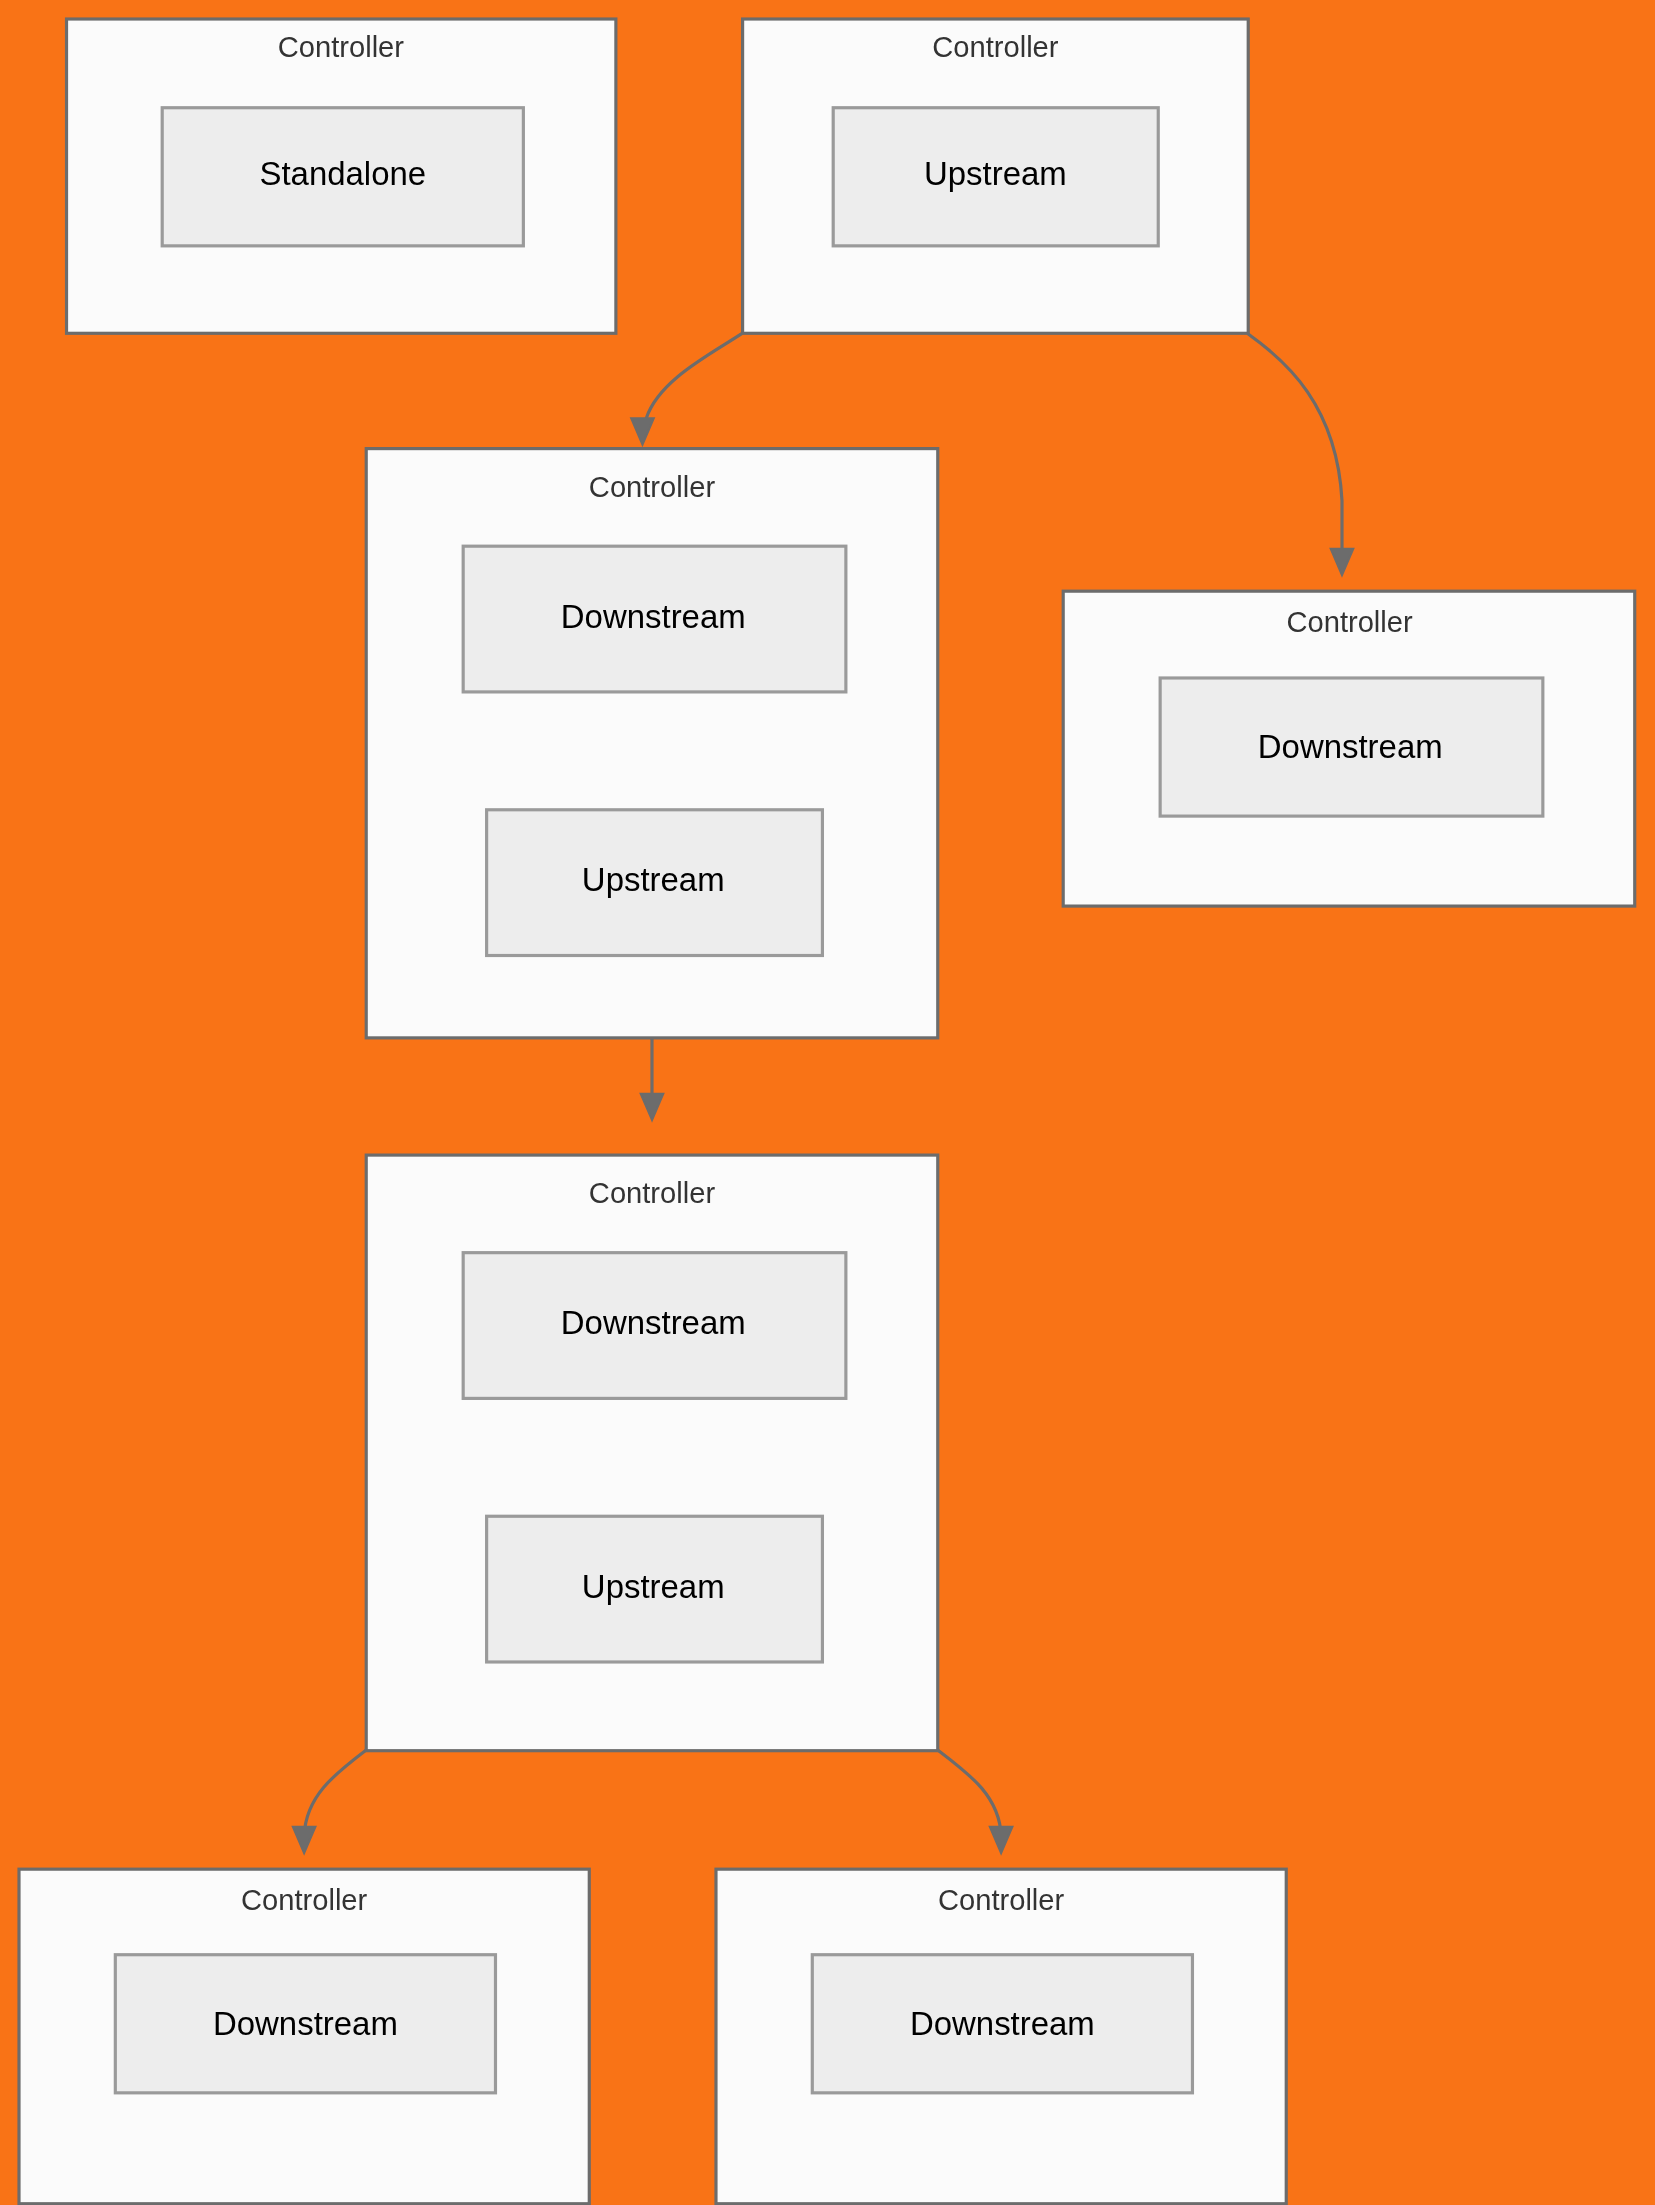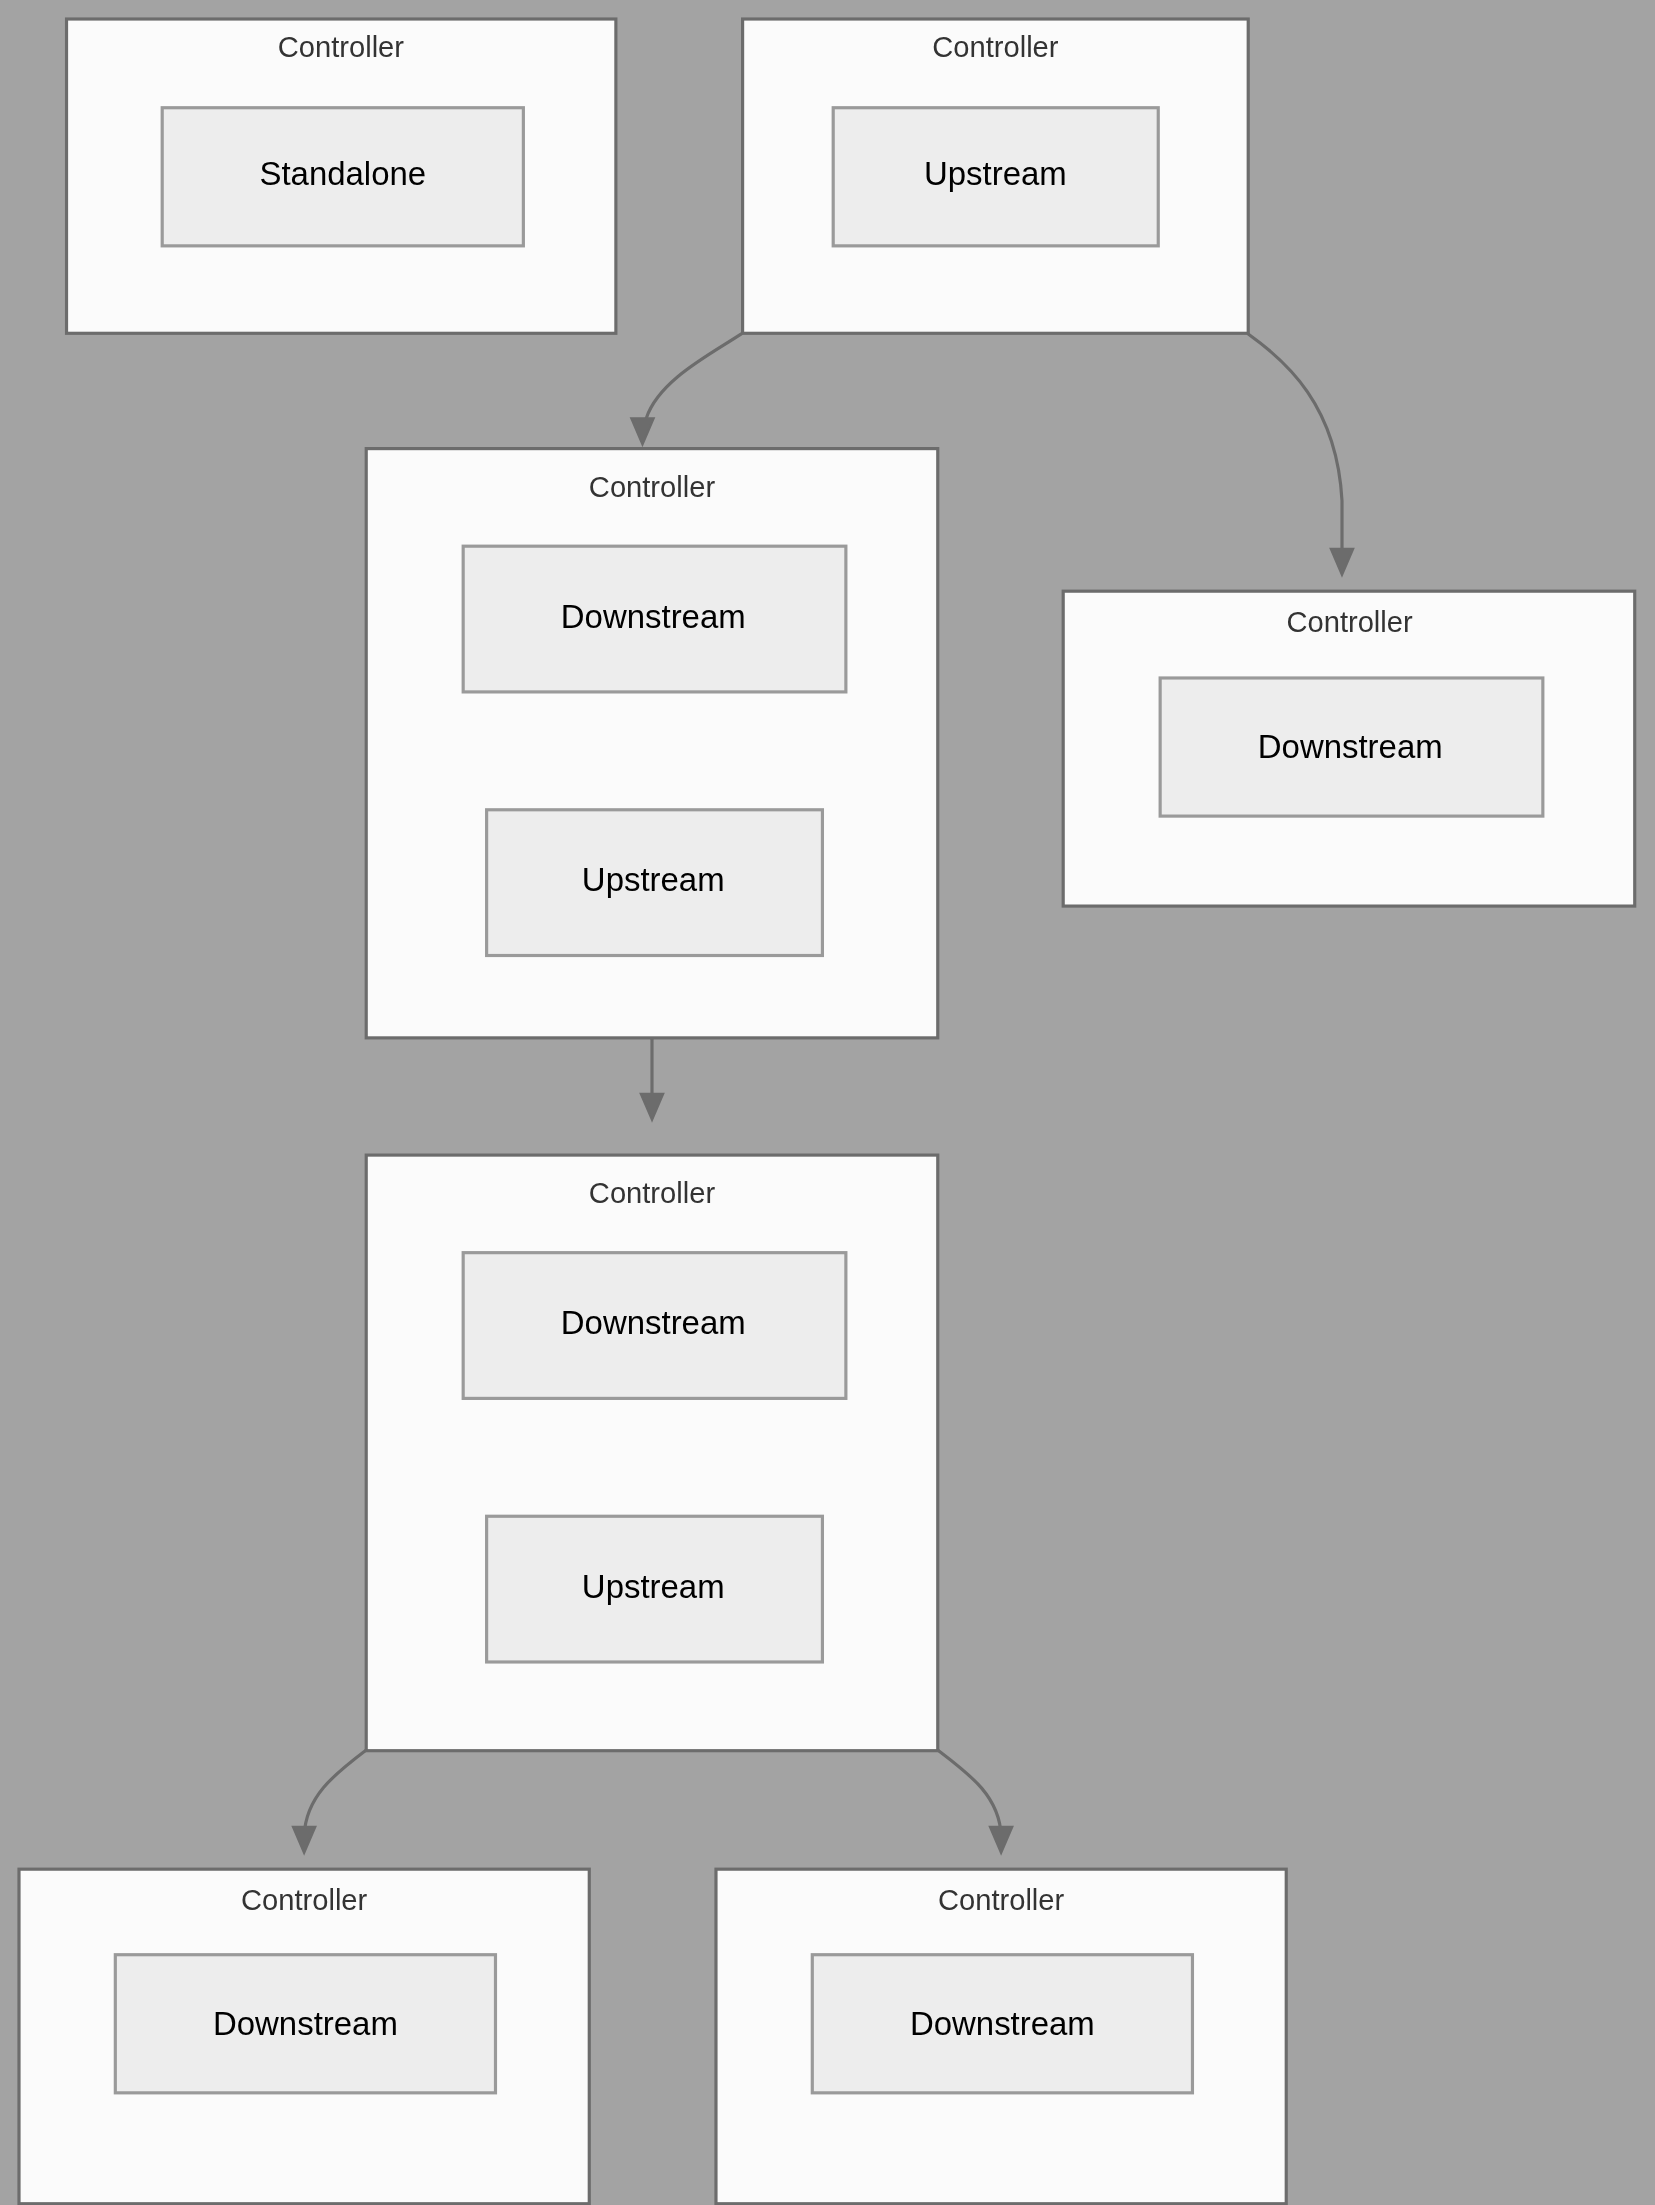--- a/index.html
+++ b/index.html
@@ -4,21 +4,21 @@
 <style>
   html, body {
     margin: 0;
     padding: 0;
     background: #ffffff;
   }
   #stage {
     position: relative;
     width: 1655px;
     height: 2205px;
-    background: #a3a3a3;
+    background: #f97316;
     overflow: hidden;
     font-family: "Liberation Sans", sans-serif;
   }
   svg.layer {
     position: absolute;
     top: 0;
     left: 0;
     width: 1655px;
     height: 2205px;
     overflow: visible;

